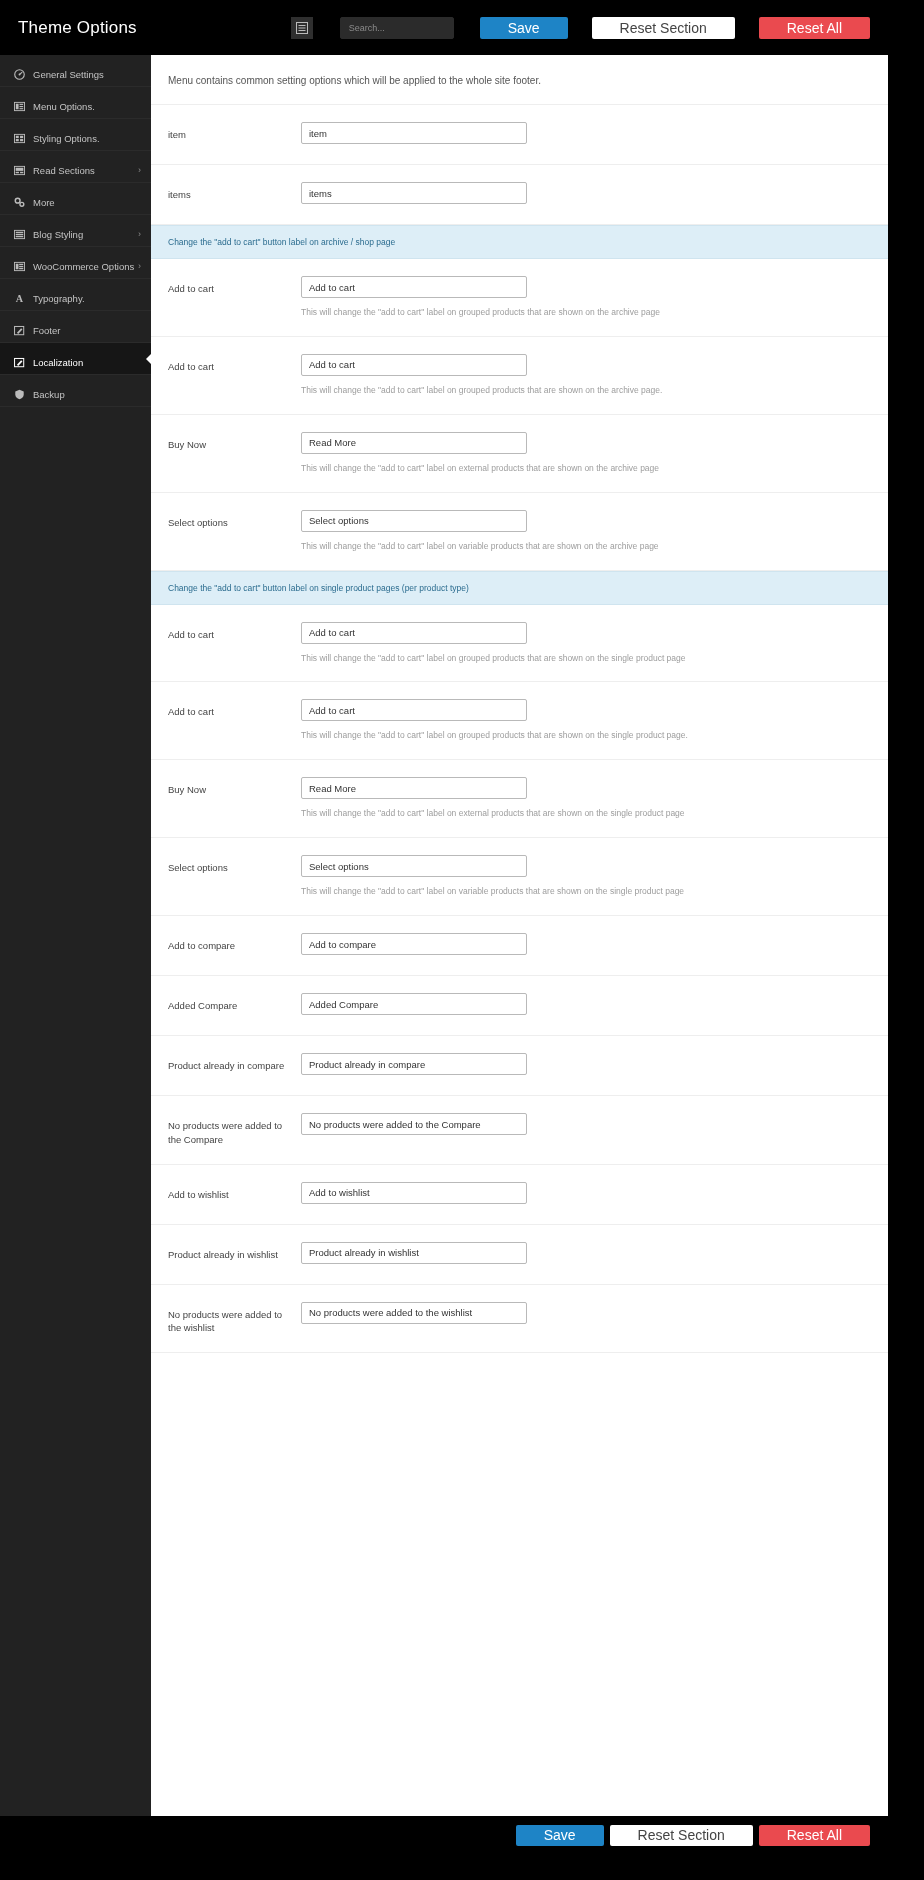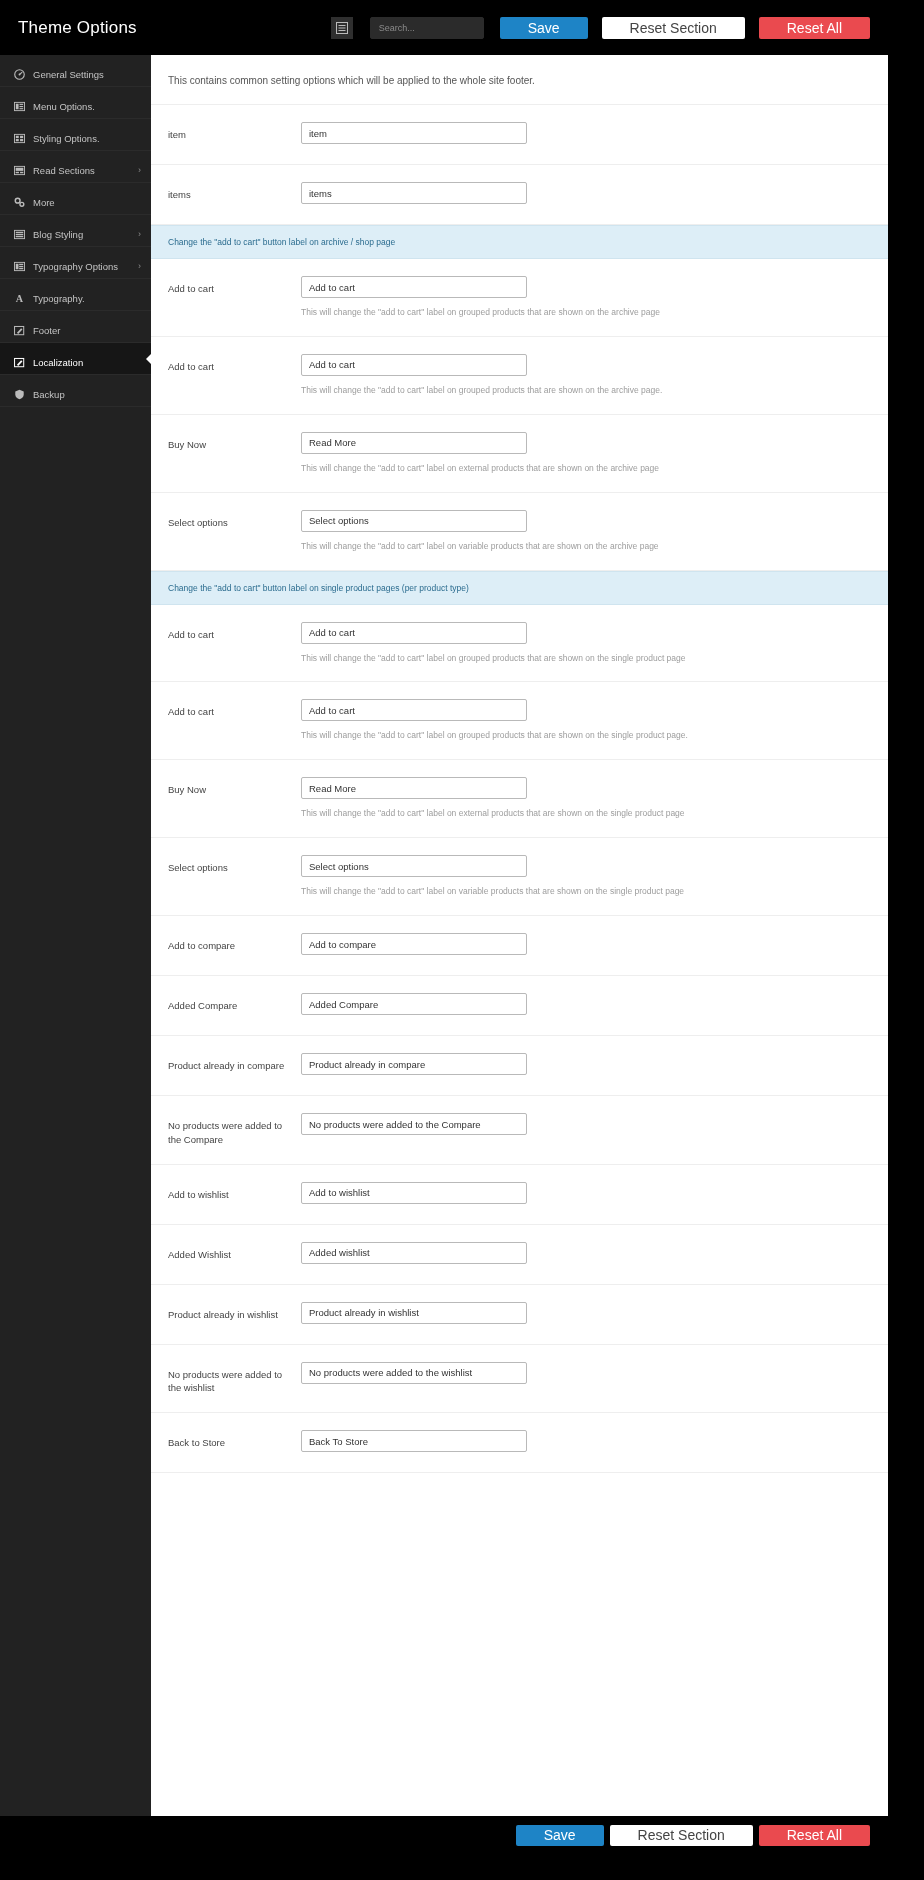--- a/index.html
+++ b/index.html
@@ -29,21 +29,21 @@
   .topbar-title {
     color: #fff;
     font-size: 17px;
     letter-spacing: .2px;
     font-weight: 400;
   }
   .topbar-right {
     margin-left: auto;
     display: flex;
     align-items: flex-start;
-    gap: 8px;
+    gap: 18px;
   }
   .menu-icon-btn {
     width: 22px;
     height: 22px;
     background: #2f2f2f;
     color: #bbb;
     display: flex;
     align-items: center;
     justify-content: center;
     margin-right: 9px;
@@ -309,21 +309,21 @@
         <div class="nav-item">
           <span class="nav-ico">
             <svg width="11" height="11" viewBox="0 0 12 12" aria-hidden="true">
               <rect x="0.5" y="1.5" width="11" height="9" fill="none" stroke="currentColor" stroke-width="1"></rect>
               <rect x="1.9" y="3" width="3" height="6" fill="currentColor"></rect>
               <rect x="5.6" y="3" width="4.5" height="1.5" fill="currentColor"></rect>
               <rect x="5.6" y="5.4" width="4.5" height="1.4" fill="currentColor"></rect>
               <rect x="5.6" y="7.6" width="4.5" height="1.4" fill="currentColor"></rect>
             </svg>
           </span>
-          <span class="nav-label">Typography Options</span>
+          <span class="nav-label">WooCommerce Options</span>
           <span class="nav-arrow">›</span>
         </div>
         <div class="nav-item">
           <span class="nav-ico">
             <svg width="11" height="11" viewBox="0 0 12 12" aria-hidden="true">
               <text x="6" y="10" text-anchor="middle" font-family="Liberation Serif, serif" font-size="11" font-weight="bold" fill="currentColor">A</text>
             </svg>
           </span>
           <span class="nav-label">Typography.</span>
         </div>
@@ -349,21 +349,21 @@
           <span class="nav-ico">
             <svg width="11" height="11" viewBox="0 0 12 12" aria-hidden="true">
               <path d="M6 0.8 L10.6 2.6 L10.6 6 C10.6 8.6 8.6 10.4 6 11.2 C3.4 10.4 1.4 8.6 1.4 6 L1.4 2.6 Z" fill="currentColor"></path>
             </svg>
           </span>
           <span class="nav-label">Backup</span>
         </div>
       </nav>
 
     <main class="main">
-      <div class="intro">This contains common setting options which will be applied to the whole site footer.</div>
+      <div class="intro">Menu contains common setting options which will be applied to the whole site footer.</div>
       <div id="blocks">
           <div class="field-row">
             <div class="field-label">item</div>
             <div class="field-control">
               <input class="text-input" type="text" value="item" style="">
             </div>
           </div>
           <div class="field-row">
             <div class="field-label">items</div>
             <div class="field-control">
@@ -452,41 +452,29 @@
               <input class="text-input" type="text" value="No products were added to the Compare" style="">
             </div>
           </div>
           <div class="field-row">
             <div class="field-label">Add to wishlist</div>
             <div class="field-control">
               <input class="text-input" type="text" value="Add to wishlist" style="">
             </div>
           </div>
           <div class="field-row">
-            <div class="field-label">Added Wishlist</div>
-            <div class="field-control">
-              <input class="text-input" type="text" value="Added wishlist" style="">
-            </div>
-          </div>
-          <div class="field-row">
             <div class="field-label">Product already in wishlist</div>
             <div class="field-control">
               <input class="text-input" type="text" value="Product already in wishlist" style="">
             </div>
           </div>
           <div class="field-row">
             <div class="field-label">No products were added to the wishlist</div>
             <div class="field-control">
               <input class="text-input" type="text" value="No products were added to the wishlist" style="">
-            </div>
-          </div>
-          <div class="field-row">
-            <div class="field-label">Back to Store</div>
-            <div class="field-control">
-              <input class="text-input" type="text" value="Back To Store" style="">
             </div>
           </div>
         </div>
       <div class="main-filler"></div>
     </main>
   </div>
 
   <div class="footerbar">
     <button class="btn btn-save">Save</button>
     <button class="btn btn-reset-section">Reset Section</button>

